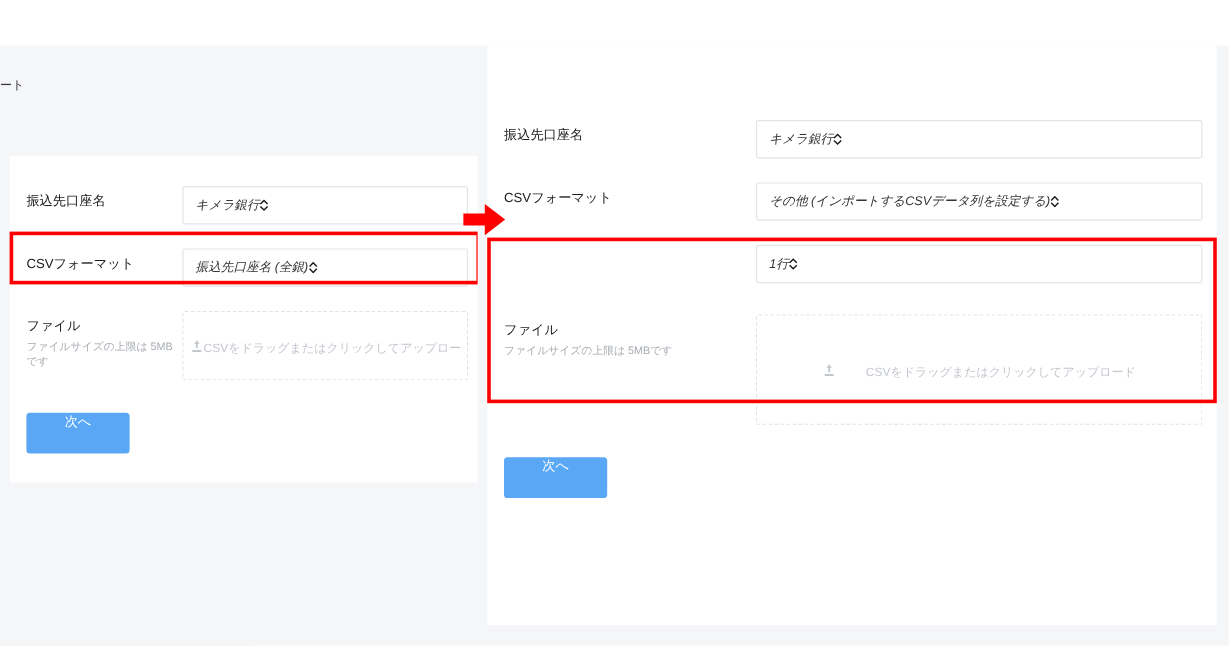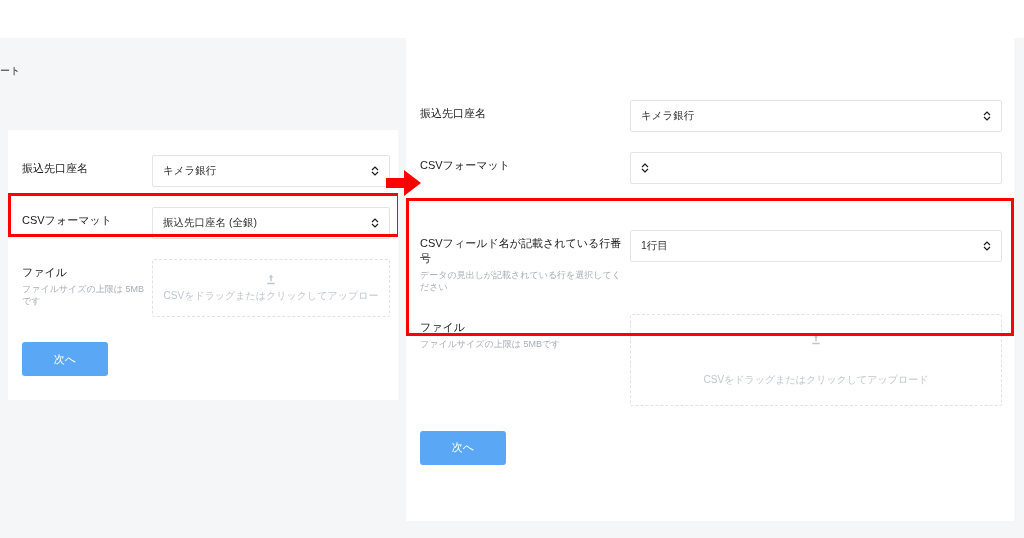--- a/index.html
+++ b/index.html
@@ -88,50 +88,48 @@
       flex: 1;
     }
     .select {
       width: 100%;
       height: 32px;
       border: 1px solid #e2e4e8;
       background: #fff;
       border-radius: 2px;
       display: flex;
       align-items: center;
-      justify-content: space-between;
       padding: 0 10px;
       font-size: 10.5px;
       color: #333;
       cursor: pointer;
+      font-style: italic;
     }
     .select .sarrow { display: flex; flex-direction: column; line-height: 0; color: #1a1a1a; }
     .select .sarrow svg { display: block; }
 
     .dropzone {
       width: 100%;
       height: 58px;
       border: 1px dashed #e0e2e6;
       border-radius: 2px;
       display: flex;
-      flex-direction: column;
       align-items: center;
       justify-content: center;
       color: #c2c6cd;
       cursor: pointer;
       text-align: right;
     }
     .dropzone.tall { height: 92px; gap: 24px; }
     .dropzone-text { font-size: 10px; margin-top: 4px; }
     .upload-icon { width: 12px; height: 12px; }
 
     .btn-row { padding: 18px 14px 0; }
     .btn-next {
       display: inline-flex;
-      align-items: center;
       justify-content: center;
       min-width: 86px;
       height: 34px;
       padding: 0 24px;
       background: #5aa8f5;
       color: #fff;
       font-size: 11px;
       border-radius: 3px;
       cursor: pointer;
     }
@@ -253,60 +251,55 @@
     </div>
 
     <div class="spacer-sm"></div>
 
     <div class="row">
       <div class="label-col wide">
         <div class="label-main">CSVフォーマット</div>
       </div>
       <div class="field-col">
         <div class="select">
+          <span>その他 (インポートするCSVデータ列を設定する)</span>
           <span class="sarrow">
             <svg width="8" height="5" viewBox="0 0 8 5">
                 <path d="M1 4 L4 1 L7 4" fill="none" stroke="currentColor" stroke-width="1.2"></path>
               </svg>
             <svg width="8" height="5" viewBox="0 0 8 5">
                 <path d="M1 1 L4 4 L7 1" fill="none" stroke="currentColor" stroke-width="1.2"></path>
               </svg>
           </span>
         </div>
       </div>
     </div>
 
     <div class="spacer-sm"></div>
 
     <div class="row">
       <div class="label-col wide">
       </div>
-    </div>
-
-    <div class="spacer-sm"></div>
-
-    <div class="row">
-      <div class="label-col wide">
-        <div class="label-main">CSVフィールド名が記載されている行番号</div>
-        <div class="label-sub">データの見出しが記載されている行を選択してください</div>
-      </div>
-      <div class="field-col">
-        <div class="select">
-          <span>1行目</span>
-          <span class="sarrow">
-            <svg width="8" height="5" viewBox="0 0 8 5">
-                <path d="M1 4 L4 1 L7 4" fill="none" stroke="currentColor" stroke-width="1.2"></path>
-              </svg>
-            <svg width="8" height="5" viewBox="0 0 8 5">
-                <path d="M1 1 L4 4 L7 1" fill="none" stroke="currentColor" stroke-width="1.2"></path>
-              </svg>
-          </span>
-        </div>
-      </div>
-    </div>
+      <div class="field-col">
+        <div class="select">
+          <span>1行</span>
+          <span class="sarrow">
+            <svg width="8" height="5" viewBox="0 0 8 5">
+                <path d="M1 4 L4 1 L7 4" fill="none" stroke="currentColor" stroke-width="1.2"></path>
+              </svg>
+            <svg width="8" height="5" viewBox="0 0 8 5">
+                <path d="M1 1 L4 4 L7 1" fill="none" stroke="currentColor" stroke-width="1.2"></path>
+              </svg>
+          </span>
+        </div>
+      </div>
+    </div>
+
+    <div class="spacer-sm"></div>
+
 
     <div class="spacer-sm"></div>
 
     <div class="row">
       <div class="label-col wide">
         <div class="label-main">ファイル</div>
         <div class="label-sub">ファイルサイズの上限は 5MBです</div>
       </div>
       <div class="field-col">
         <div class="dropzone tall">

